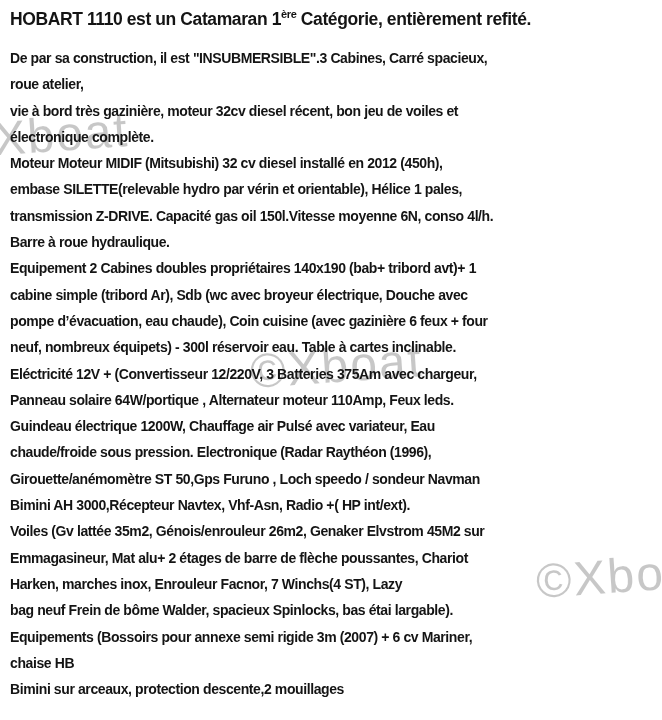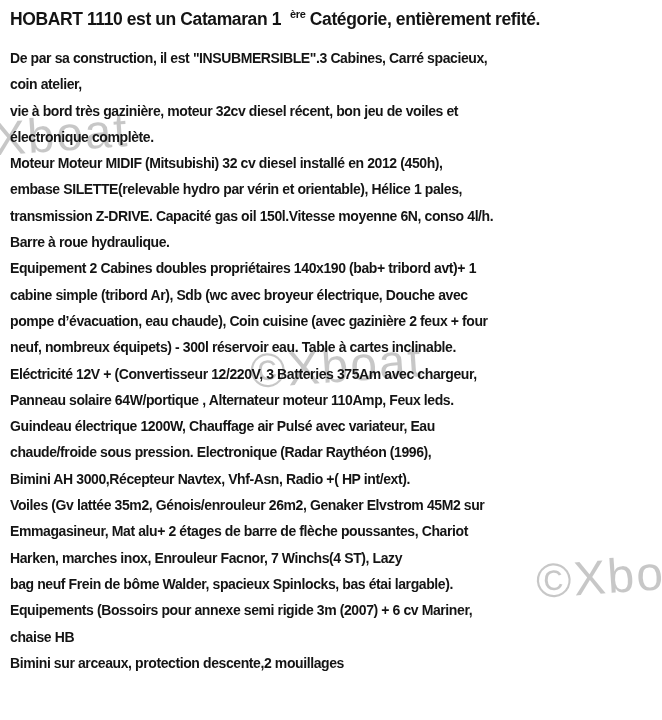--- a/index.html
+++ b/index.html
@@ -43,21 +43,20 @@
     font-size: 17.5px;
     letter-spacing: -0.4px;
     line-height: 27px;
     white-space: nowrap;
     z-index: 1;
   }
   .heading sup {
     font-size: 11px;
     vertical-align: super;
     line-height: 0;
-    margin-left: 9px;
   }
   .body-lines {
     position: absolute;
     left: 10px;
     top: 45px;
     right: 0;
     z-index: 1;
   }
   .line {
     font-size: 14px;
@@ -73,35 +72,36 @@
 <div class="page">
 
   <span class="wm wm1">©Xboat</span>
   <span class="wm wm2">©Xboat</span>
   <span class="wm wm3">©Xboat</span>
 
   <p class="heading"><span>HOBART 1110 est un Catamaran 1</span><sup>ère</sup><span> Catégorie, entièrement refité.</span></p>
 
   <div class="body-lines" id="body-lines">
       <div class="line">De par sa construction, il est "INSUBMERSIBLE".3 Cabines, Carré spacieux,</div>
-      <div class="line">coin atelier,</div>
+      <div class="line">roue atelier,</div>
       <div class="line">vie à bord très gazinière, moteur 32cv diesel récent, bon jeu de voiles et</div>
       <div class="line">électronique complète.</div>
       <div class="line">Moteur Moteur MIDIF (Mitsubishi) 32 cv diesel installé en 2012 (450h),</div>
       <div class="line">embase SILETTE(relevable hydro par vérin et orientable), Hélice 1 pales,</div>
       <div class="line">transmission Z-DRIVE. Capacité gas oil 150l.Vitesse moyenne 6N, conso 4l/h.</div>
       <div class="line">Barre à roue hydraulique.</div>
       <div class="line">Equipement 2 Cabines doubles propriétaires 140x190 (bab+ tribord avt)+ 1</div>
       <div class="line">cabine simple (tribord Ar), Sdb (wc avec broyeur électrique, Douche avec</div>
-      <div class="line">pompe d’évacuation, eau chaude), Coin cuisine (avec gazinière 2 feux + four</div>
+      <div class="line">pompe d’évacuation, eau chaude), Coin cuisine (avec gazinière 6 feux + four</div>
       <div class="line">neuf, nombreux équipets) - 300l réservoir eau. Table à cartes inclinable.</div>
       <div class="line">Eléctricité 12V + (Convertisseur 12/220V, 3 Batteries 375Am avec chargeur,</div>
       <div class="line">Panneau solaire 64W/portique , Alternateur moteur 110Amp, Feux leds.</div>
       <div class="line">Guindeau électrique 1200W, Chauffage air Pulsé avec variateur, Eau</div>
       <div class="line">chaude/froide sous pression. Electronique (Radar Raythéon (1996),</div>
+      <div class="line">Girouette/anémomètre ST 50,Gps Furuno , Loch speedo / sondeur Navman</div>
       <div class="line">Bimini AH 3000,Récepteur Navtex, Vhf-Asn, Radio +( HP int/ext).</div>
       <div class="line">Voiles (Gv lattée 35m2, Génois/enrouleur 26m2, Genaker Elvstrom 45M2 sur</div>
       <div class="line">Emmagasineur, Mat alu+ 2 étages de barre de flèche poussantes, Chariot</div>
       <div class="line">Harken, marches inox, Enrouleur Facnor, 7 Winchs(4 ST), Lazy</div>
       <div class="line">bag neuf Frein de bôme Walder, spacieux Spinlocks, bas étai largable).</div>
       <div class="line">Equipements (Bossoirs pour annexe semi rigide 3m (2007) + 6 cv Mariner,</div>
       <div class="line">chaise HB</div>
       <div class="line">Bimini sur arceaux, protection descente,2 mouillages</div>
     </div>
 

